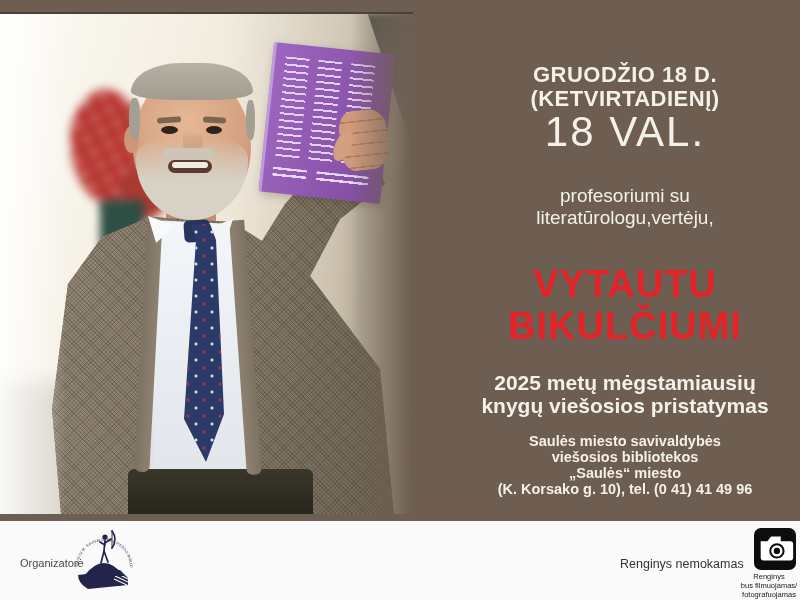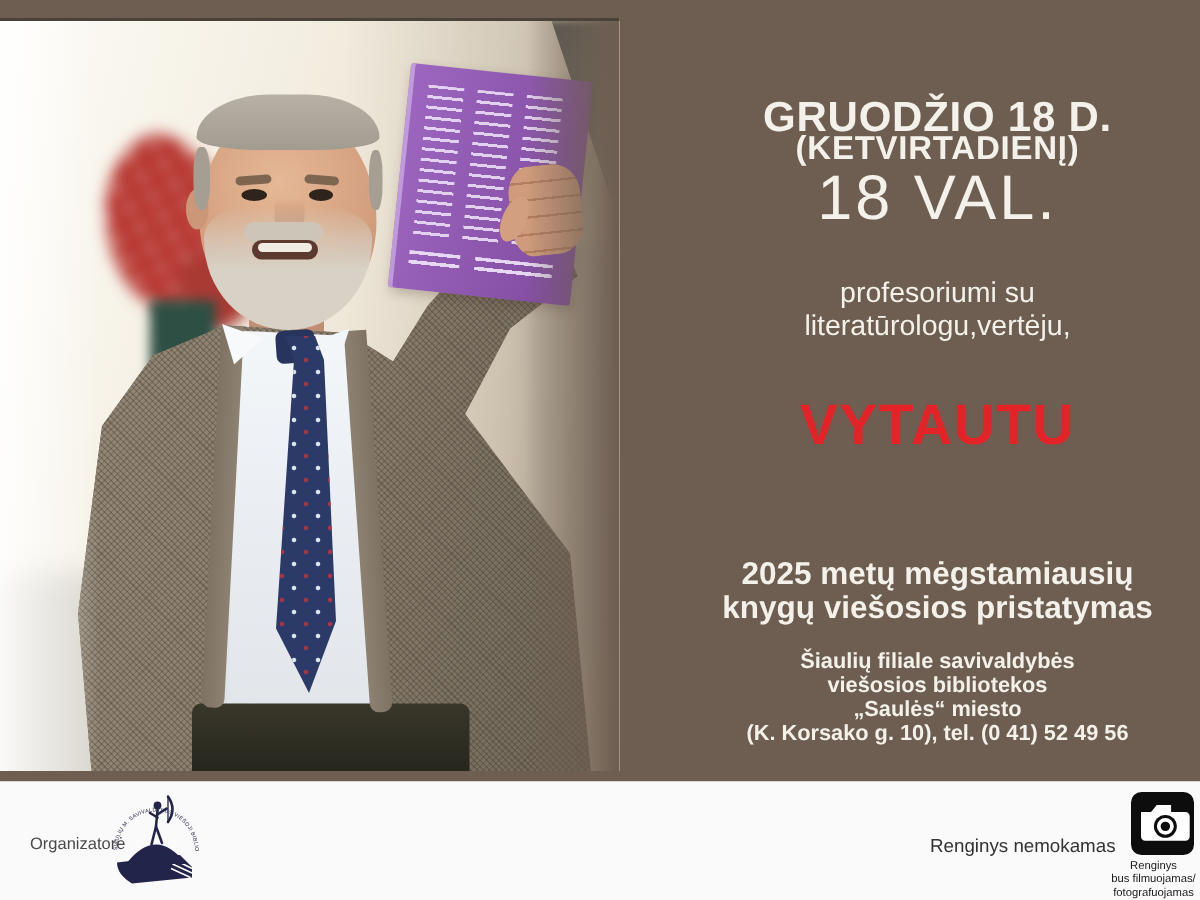--- a/index.html
+++ b/index.html
@@ -110,21 +110,21 @@
   .thumb{left:335px;top:116px;width:16px;height:32px;background:#d2a080;border-radius:50%;transform:rotate(24deg);}
 
   .right-fade{left:0;top:0;width:100%;height:100%;
     background:linear-gradient(90deg,transparent 0 85%,rgba(109,94,81,.55) 93%,#6d5e51 99.5%);}
   .left-vignette{left:0;top:0;width:100%;height:100%;
     background:linear-gradient(90deg,rgba(255,255,255,.85) 0,rgba(255,255,255,0) 16%);}
 
   
   .right-panel{position:absolute;left:410px;top:0;width:390px;height:521px;color:#f4f1ea;}
   .right-panel .line{position:absolute;left:40px;right:0;text-align:center;}
-  .t-date1{top:62px;font-size:28px;font-weight:bold;letter-spacing:.5px;}
+  .t-date1{top:62px;font-size:22px;font-weight:bold;letter-spacing:.5px;}
   .t-date2{top:86px;font-size:22px;font-weight:bold;letter-spacing:.5px;}
   .t-time{top:108px;font-size:42px;font-weight:400;letter-spacing:2px;}
   .t-intro{top:185px;font-size:19px;line-height:21.5px;}
   .t-name1{top:263px;font-size:38px;font-weight:bold;color:#e42328;letter-spacing:1px;}
   .t-name2{top:305px;font-size:38px;font-weight:bold;color:#e42328;letter-spacing:1px;}
   .t-subject{top:371px;font-size:21px;font-weight:bold;line-height:23px;}
   .t-venue{top:433px;font-size:14.5px;font-weight:bold;line-height:16px;}
 
   
   .footer{position:absolute;left:0;top:521px;width:800px;height:79px;background:#fafafa;padding-left:31px;}
@@ -199,29 +199,30 @@
 
   <div class="right-panel">
     <div class="line t-date1">GRUODŽIO 18 D.</div>
     <div class="line t-date2">(KETVIRTADIENĮ)</div>
     <div class="line t-time">18 VAL.</div>
     <div class="line t-intro">
       <div>profesoriumi su</div>
       <div>literatūrologu,vertėju,</div>
     </div>
     <div class="line t-name1">VYTAUTU</div>
+    <div class="line t-name2">BIKULČIUMI</div>
     <div class="line t-subject">
       <div>2025 metų mėgstamiausių</div>
       <div>knygų viešosios pristatymas</div>
     </div>
     <div class="line t-venue">
-      <div>Šiaulių filiale savivaldybės</div>
+      <div>Saulės miesto savivaldybės</div>
       <div>viešosios bibliotekos</div>
       <div>„Saulės“ miesto</div>
-      <div>(K. Korsako g. 10), tel. (0 41) 52 49 56</div>
+      <div>(K. Korsako g. 10), tel. (0 41) 41 49 96</div>
     </div>
   </div>
 
   <div class="footer">
     <div class="organizer-label">Organizatorė</div>
 
     <svg class="logo" viewBox="0 0 68 72" xmlns="http://www.w3.org/2000/svg">
       <defs>
           <path id="lg-arc" d="M 8 44 A 26 26 0 1 1 60 44" fill="none"></path>
         </defs>

